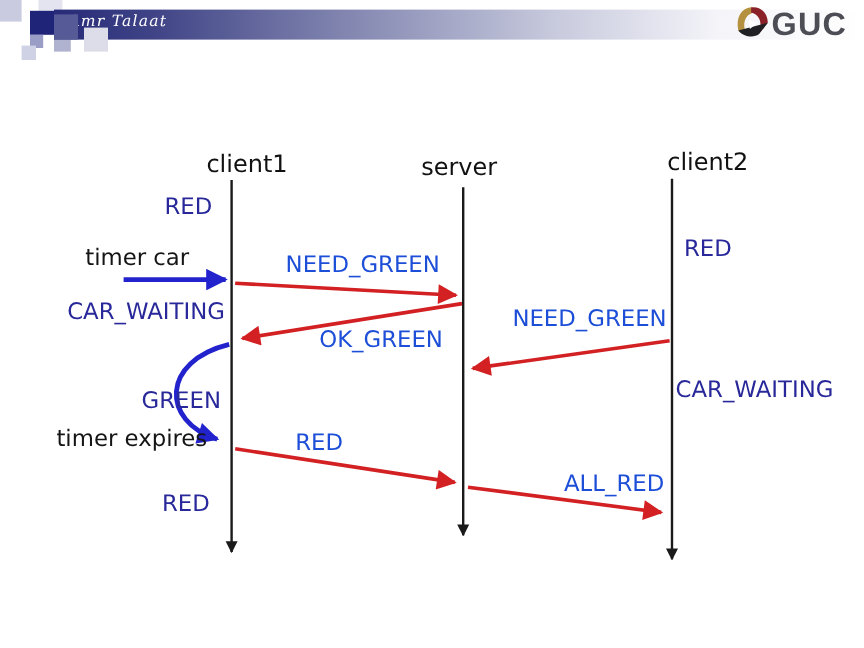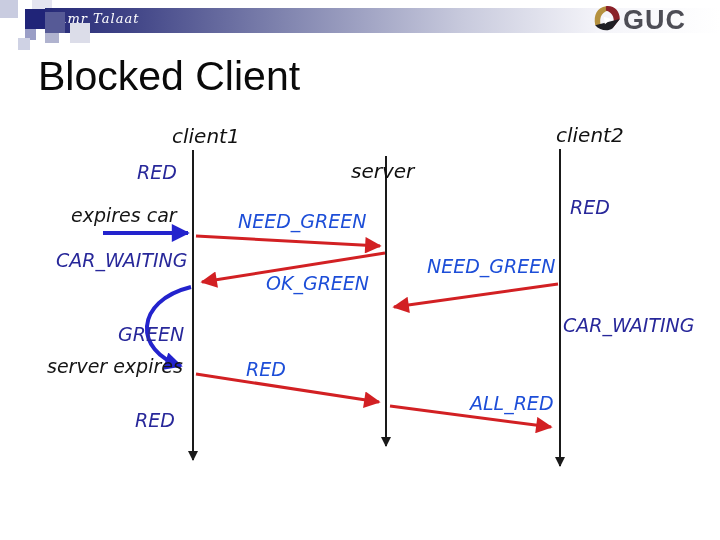--- a/index.html
+++ b/index.html
@@ -16,28 +16,28 @@
   .sq6{left:18px;top:38px;width:12px;height:12px;background:#cfd2e4;}
   .sq7{left:45px;top:33px;width:14px;height:10px;background:#b0b3cf;}
 
   #band{position:absolute;left:45px;top:8px;width:675px;height:25px;
         background:linear-gradient(90deg,#262a78 0%,#3f4386 12%,#7f83ae 35%,#c8cadd 62%,#f4f4f9 82%,#ffffff 100%);}
   #band .author{position:absolute;left:12px;top:3px;color:#ffffff;
         font-family:"DejaVu Serif",serif;font-style:italic;font-size:13px;letter-spacing:1px;}
   .sq4{left:70px;top:23px;width:20px;height:20px;background:#dcdde9;z-index:3;}
   .sq8{left:45px;top:12px;width:20px;height:21px;background:#565a96;z-index:3;}
 
-  #logo{position:absolute;right:34px;top:4px;display:flex;align-items:flex-end;z-index:4;}
+  #logo{position:absolute;right:14px;top:4px;display:flex;align-items:flex-end;z-index:4;}
   #logo .logo-text{font-size:27px;color:#4d4d55;font-weight:600;letter-spacing:1px;
         font-family:"Liberation Sans",sans-serif;}
 
   #page-title{position:absolute;left:38px;top:53px;font-size:41px;color:#0a0a0a;
         font-weight:400;font-family:"Liberation Sans",sans-serif;margin:0;}
 
-  #diagram{position:absolute;inset:0;font-style:italic;}
+  #diagram{position:absolute;inset:0;}
   #diagram-svg{position:absolute;left:0;top:0;}
   .dlabel{position:absolute;font-family:"DejaVu Sans",sans-serif;font-size:19px;white-space:nowrap;line-height:1.1;}
   .c-navy{color:#28289a;}
   .c-red{color:#1d4ed8;}
   .c-black{color:#151515;}
   .lif-label{position:absolute;font-family:"DejaVu Sans",sans-serif;font-size:20px;color:#111;white-space:nowrap;}
 </style>
 </head>
 <body>
 
@@ -59,21 +59,20 @@
   <div id="logo">
     <svg width="32" height="32" viewBox="0 0 30 30">
       <path d="M14 2 C6 3 2 10 4 20 L10 23 C7 14 9 8 16 6 Z" fill="#b5913f"></path>
       <path d="M14 2 C22 1 27 7 27 14 L20 23 C23 14 21 8 14 6 Z" fill="#8a2028"></path>
       <path d="M4 20 L27 14 L20 23 C16 26 8 25 4 20 Z" fill="#1f1f24"></path>
       <path d="M12 12 L19 14 L13 19 Z" fill="#ffffff"></path>
     </svg>
     <span class="logo-text">GUC</span>
   </div>
 
-  <h1 id="page-title">Blocked Client</h1>
 
   <div id="diagram">
     <svg id="diagram-svg" width="720" height="540">
         <defs>
           <marker id="m-red" viewBox="0 0 10 10" refX="9" refY="5" markerWidth="7" markerHeight="5.5" orient="auto">
             <path d="M0 0 L10 5 L0 10 z" fill="#d22023"></path>
           </marker>
           <marker id="m-blue" viewBox="0 0 10 10" refX="9" refY="5" markerWidth="5.5" markerHeight="4.5" orient="auto">
             <path d="M0 0 L10 5 L0 10 z" fill="#2323cd"></path>
           </marker>
@@ -87,27 +86,27 @@
         <line x1="103" y1="233" x2="188" y2="233" stroke="#2323cd" stroke-width="4" marker-end="url(#m-blue)"></line>
         <line x1="196" y1="236" x2="380" y2="246" stroke="#d22023" stroke-width="3" marker-end="url(#m-red)"></line>
         <line x1="385" y1="253" x2="202" y2="282" stroke="#d22023" stroke-width="3" marker-end="url(#m-red)"></line>
         <line x1="558" y1="284" x2="394" y2="307" stroke="#d22023" stroke-width="3" marker-end="url(#m-red)"></line>
         <path d="M 191 287 C 134 301 134 351 181 366" fill="none" stroke="#2323cd" stroke-width="4" marker-end="url(#m-blue)"></path>
         <line x1="196" y1="374" x2="379" y2="402" stroke="#d22023" stroke-width="3" marker-end="url(#m-red)"></line>
         <line x1="390" y1="406" x2="551" y2="427" stroke="#d22023" stroke-width="3" marker-end="url(#m-red)"></line>
       </svg>
     <div id="diagram-labels">
         <div class="lif-label" style="left: 172px; top: 124px;">client1</div>
-        <div class="lif-label" style="left: 351px; top: 127px; margin-top: 32px;">server</div>
+        <div class="lif-label" style="left: 351px; top: 127px;">server</div>
         <div class="lif-label" style="left: 524px; top: 123px; margin-left: 32px;">client2</div>
         <div class="dlabel c-navy" style="left: 137px; top: 162px;">RED</div>
-        <div class="dlabel c-black" style="left: 71px; top: 205px;">expires car</div>
+        <div class="dlabel c-black" style="left: 71px; top: 205px;">timer car</div>
         <div class="dlabel c-navy" style="left: 56px; top: 250px;">CAR_WAITING</div>
         <div class="dlabel c-navy" style="left: 118px; top: 324px;">GREEN</div>
-        <div class="dlabel c-black" style="left: 47px; top: 356px;">server expires</div>
+        <div class="dlabel c-black" style="left: 47px; top: 356px;">timer expires</div>
         <div class="dlabel c-navy" style="left: 135px; top: 410px;">RED</div>
         <div class="dlabel c-navy" style="left: 570px; top: 197px;">RED</div>
         <div class="dlabel c-navy" style="left: 563px; top: 315px;">CAR_WAITING</div>
         <div class="dlabel c-red" style="left: 238px; top: 211px;">NEED_GREEN</div>
         <div class="dlabel c-red" style="left: 266px; top: 273px;">OK_GREEN</div>
         <div class="dlabel c-red" style="left: 427px; top: 256px;">NEED_GREEN</div>
         <div class="dlabel c-red" style="left: 246px; top: 359px;">RED</div>
         <div class="dlabel c-red" style="left: 470px; top: 393px;">ALL_RED</div>
       </div>
   </div>

